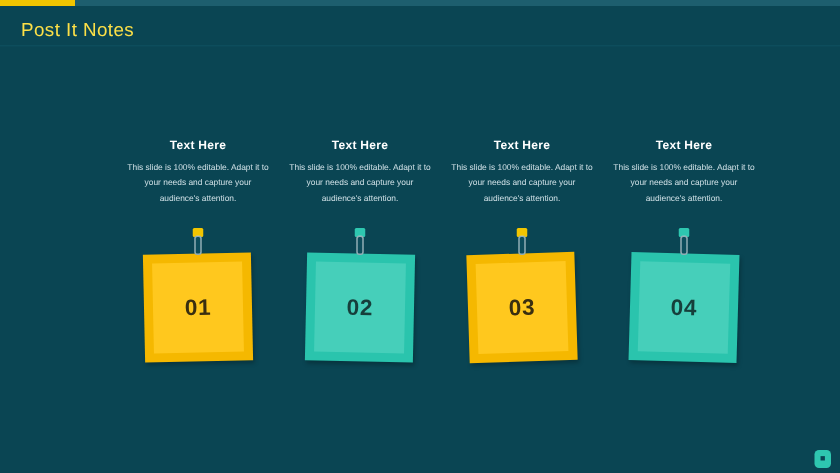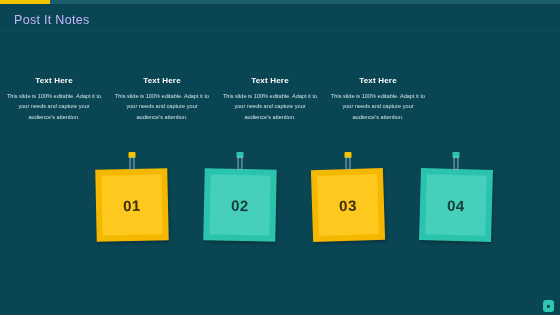--- a/index.html
+++ b/index.html
@@ -48,44 +48,45 @@
     width: 560px;
     height: 26px;
     background: #0a4553;
   }
   .page-title {
     position: absolute;
     left: 14px;
     top: 9px;
     font-size: 12.5px;
     font-weight: 400;
-    color: #c4b5fd;
+    color: #fde047;
     letter-spacing: 0.3px;
     white-space: nowrap;
   }
   .header-rule {
     position: absolute;
     left: 0;
     top: 30px;
     width: 560px;
     height: 1px;
     background: #0d4d5c;
   }
 
   
   .columns {
     position: absolute;
     left: 0;
-    top: 76px;
+    top: 92px;
     width: 560px;
     height: 170px;
     display: flex;
     flex-direction: row;
     align-items: flex-start;
     justify-content: flex-start;
+    padding-left: 78px;
     box-sizing: border-box;
   }
   .column {
     width: 108px;
     margin-right: 0px;
     display: flex;
     flex-direction: column;
     align-items: center;
   }
 

